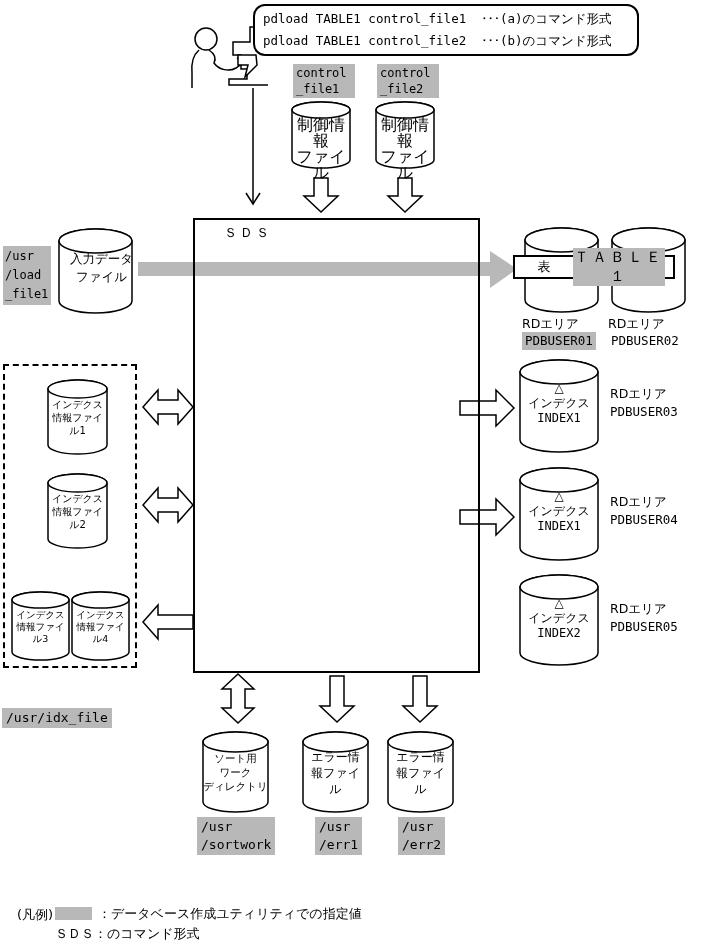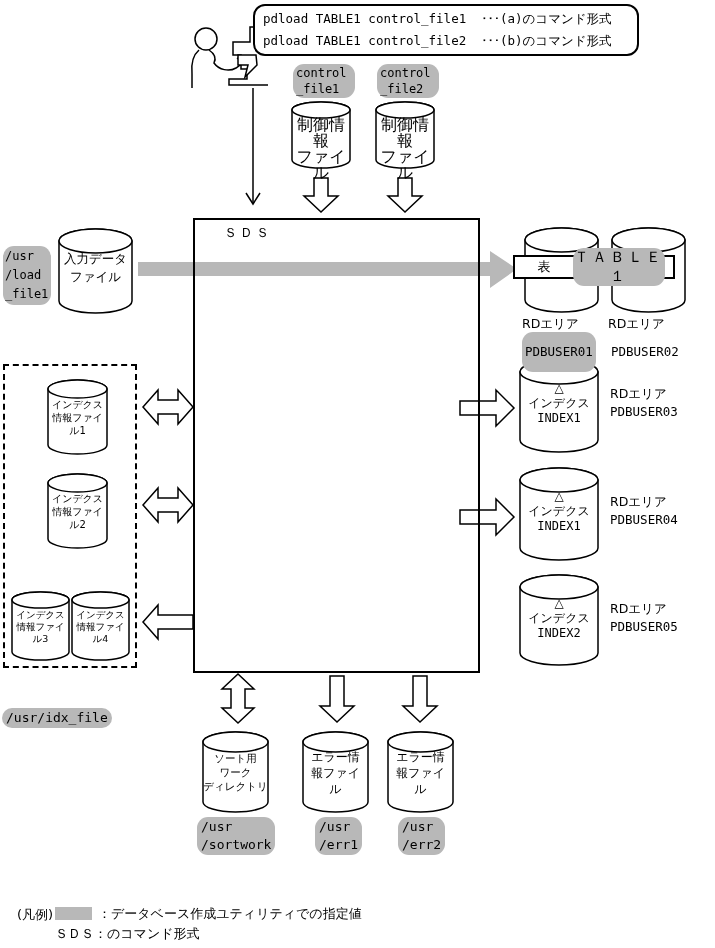--- a/index.html
+++ b/index.html
@@ -1,37 +1,37 @@
 <!DOCTYPE html>
 <html><head>
 <meta charset="utf-8">
 <style>
   html,body{margin:0;padding:0;background:#fff;}
   #canvas{position:relative;width:715px;height:948px;background:#fff;overflow:hidden;
           font-family:"DejaVu Sans",sans-serif;color:#000;}
   .abs{position:absolute;}
-  .mono{font-family:"DejaVu Sans Mono",monospace;border-radius:11px;}
+  .mono{font-family:"DejaVu Sans Mono",monospace;}
   .ml{white-space:pre-line;}
   .pre{white-space:pre;}
   .gray{background:#b8b8b8;}
   .ctr{text-align:center;}
   svg{position:absolute;left:0;top:0;}
   .bubble{left:253px;top:4px;width:374px;height:46px;border:2px solid #000;border-radius:12px;
           background:#fff;padding:2px 0 0 8px;font-size:12.5px;line-height:22px;}
   .sds-box{left:193px;top:218px;width:262px;height:451px;border:2px solid #000;padding-left:21px;}
   .sds-label{margin:4px 0 0 8px;font-size:13px;letter-spacing:3px;}
   .dashed-box{left:3px;top:364px;width:130px;height:300px;border:2px dashed #000;}
   .tag{font-size:12px;line-height:16px;padding:1px 2px 1px 3px;}
   .cyl-label{font-size:16px;line-height:16px;}
   .table-box{left:513px;top:255px;width:158px;height:20px;border:2px solid #000;background:#fff;
              display:flex;align-items:center;font-size:13px;}
   .table-prefix{width:58px;text-align:center;}
   .table-name{flex:1;margin-right:8px;text-align:center;letter-spacing:3px;font-size:15px;}
   .rd-label{font-size:12.5px;line-height:16px;}
-  .rd-label .nm{display:inline-block;padding:12px 3px;}
+  .rd-label .nm{display:inline-block;padding:1px 3px;}
   .idx-label{width:78px;text-align:center;font-size:12px;line-height:15px;}
   .area-label{font-size:12.5px;line-height:18px;}
   .info-label{width:59px;text-align:center;font-size:10px;line-height:13px;}
   .info-label-s{width:57px;text-align:center;font-size:9.5px;line-height:12px;}
   .path-label{font-size:13px;line-height:18px;padding:1px 4px;display:inline-block;}
   .legend-txt{font-size:13px;}
 </style>
 </head>
 <body>
 
@@ -153,21 +153,21 @@
   <div class="abs tag gray mono ml" style="left:377px;top:64px;width:57px;">control
 _file2</div>
   <div class="abs cyl-label ctr ml" style="left:292px;top:117px;width:58px;">制御情報
 ファイル</div>
   <div class="abs cyl-label ctr ml" style="left:376px;top:117px;width:58px;">制御情報
 ファイル</div>
 
   <div class="abs gray mono ml" style="left:3px;top:246px;width:44px;font-size:12px;line-height:19px;padding:1px 2px;">/usr
 /load
 _file1</div>
-  <div class="abs ctr ml" style="left:59px;top:250px;width:73px;font-size:12.5px;line-height:18px;">入力データ
+  <div class="abs ctr ml" style="left:59px;top:250px;width:73px;font-size:12.5px;line-height:18px;padding-left:6px;">入力データ
 ファイル</div>
 
   <div class="abs table-box">
     <span class="table-prefix">表</span>
     <span class="table-name gray mono">ＴＡＢＬＥ１</span>
   </div>
 
   <div class="abs rd-label" style="left:522px;top:316px;width:86px;">
     <div>RDエリア</div>
     <span class="nm gray mono">PDBUSER01</span>

